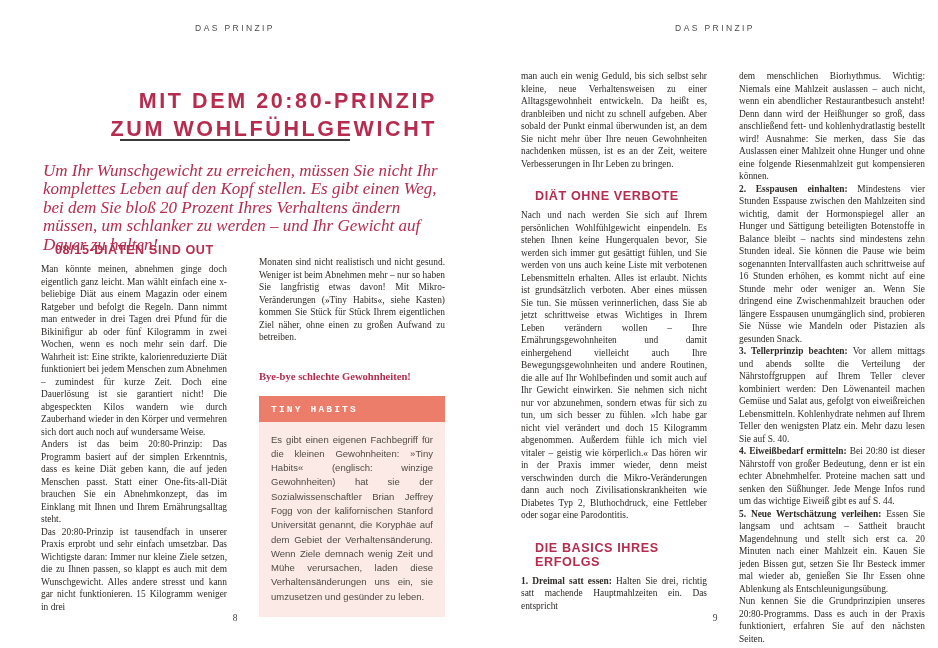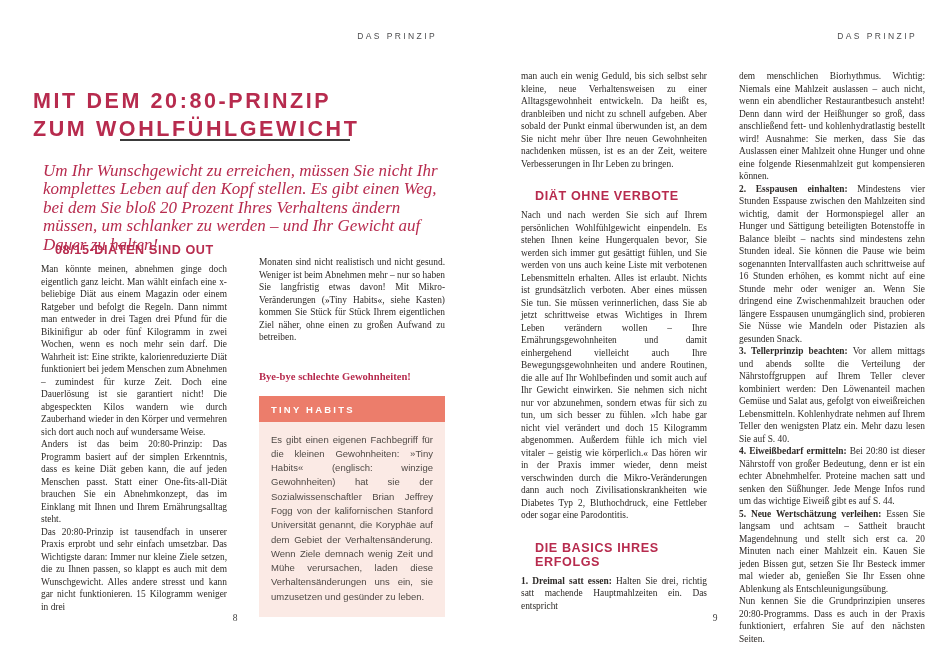--- a/index.html
+++ b/index.html
@@ -18,35 +18,34 @@
     overflow:hidden;
     font-family:"Liberation Serif", serif;
     color:var(--ink);
   }
   .page{position:absolute;top:0;width:404px;height:648px;}
   .page-left{left:33px;}
   .page-right{left:513px;}
 
   .running-head{
     position:absolute;top:23px;left:0;width:100%;
-    text-align:right;
+    text-align:center;
     font-family:"Liberation Sans", sans-serif;
     font-size:8.5px;letter-spacing:2.4px;
     color:#4c4c4e;
-    margin-top:8px;
   }
   .page-number{
     position:absolute;bottom:25px;left:0;width:100%;
     text-align:center;
     font-size:9.5px;color:#3f3e3d;
   }
 
   .main-title{
     position:absolute;top:73px;left:0;width:100%;
-    text-align:left;
+    text-align:right;
     font-family:"Liberation Sans", sans-serif;
     font-weight:bold;
     font-size:21.5px;line-height:28px;letter-spacing:2.6px;
     color:var(--crimson);
   }
   .title-rule{
     position:absolute;top:139px;left:87px;width:230px;
     border:none;border-top:2px solid #3a3a3a;margin:0;
   }
   .intro{
@@ -84,21 +83,21 @@
     font-size:10.6px;line-height:13px;
     color:var(--crimson);
     margin:26px 0 2px 0;
   }
   .rule-label{font-weight:bold;}
 
   .tip-box{margin-top:13px;}
   .tip-box-header{
     background:var(--box-bar);
     color:#ffffff;
-    font-family:Liberation Sans, sans-serif;
+    font-family:Liberation Mono, monospace;
     font-weight:bold;
     font-size:9.5px;letter-spacing:2.2px;
     padding:8px 12px 7px 12px;
   }
   .tip-box-body{
     background:var(--box-bg);
     color:var(--box-ink);
     font-family:"Liberation Sans", sans-serif;
     font-size:9.5px;line-height:14.3px;
     text-align:justify;

